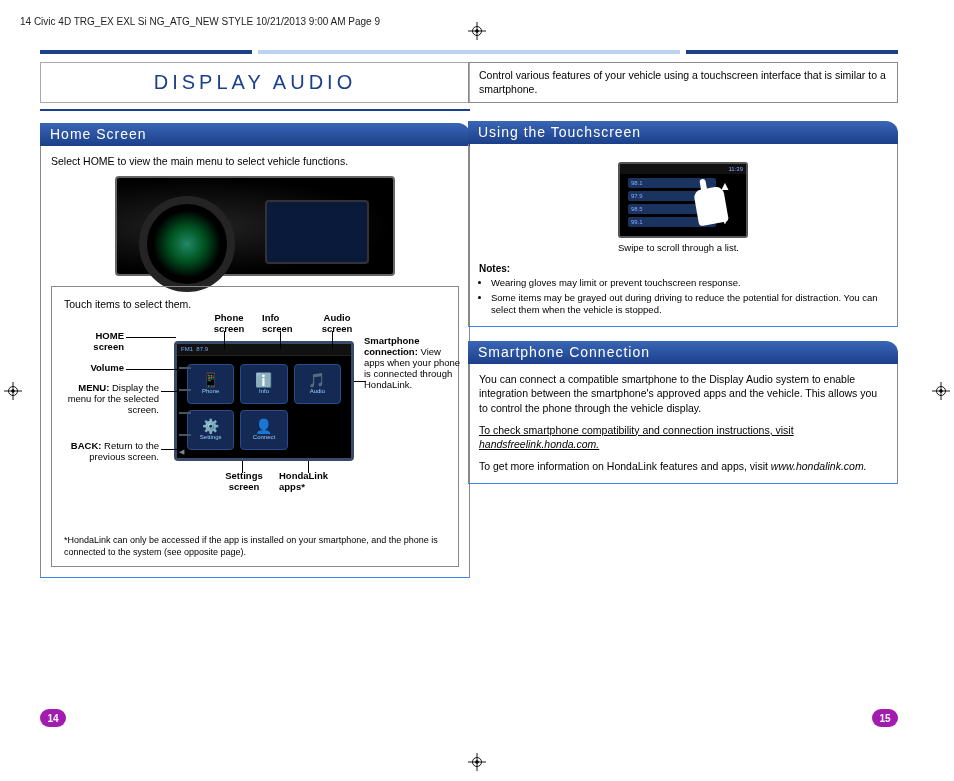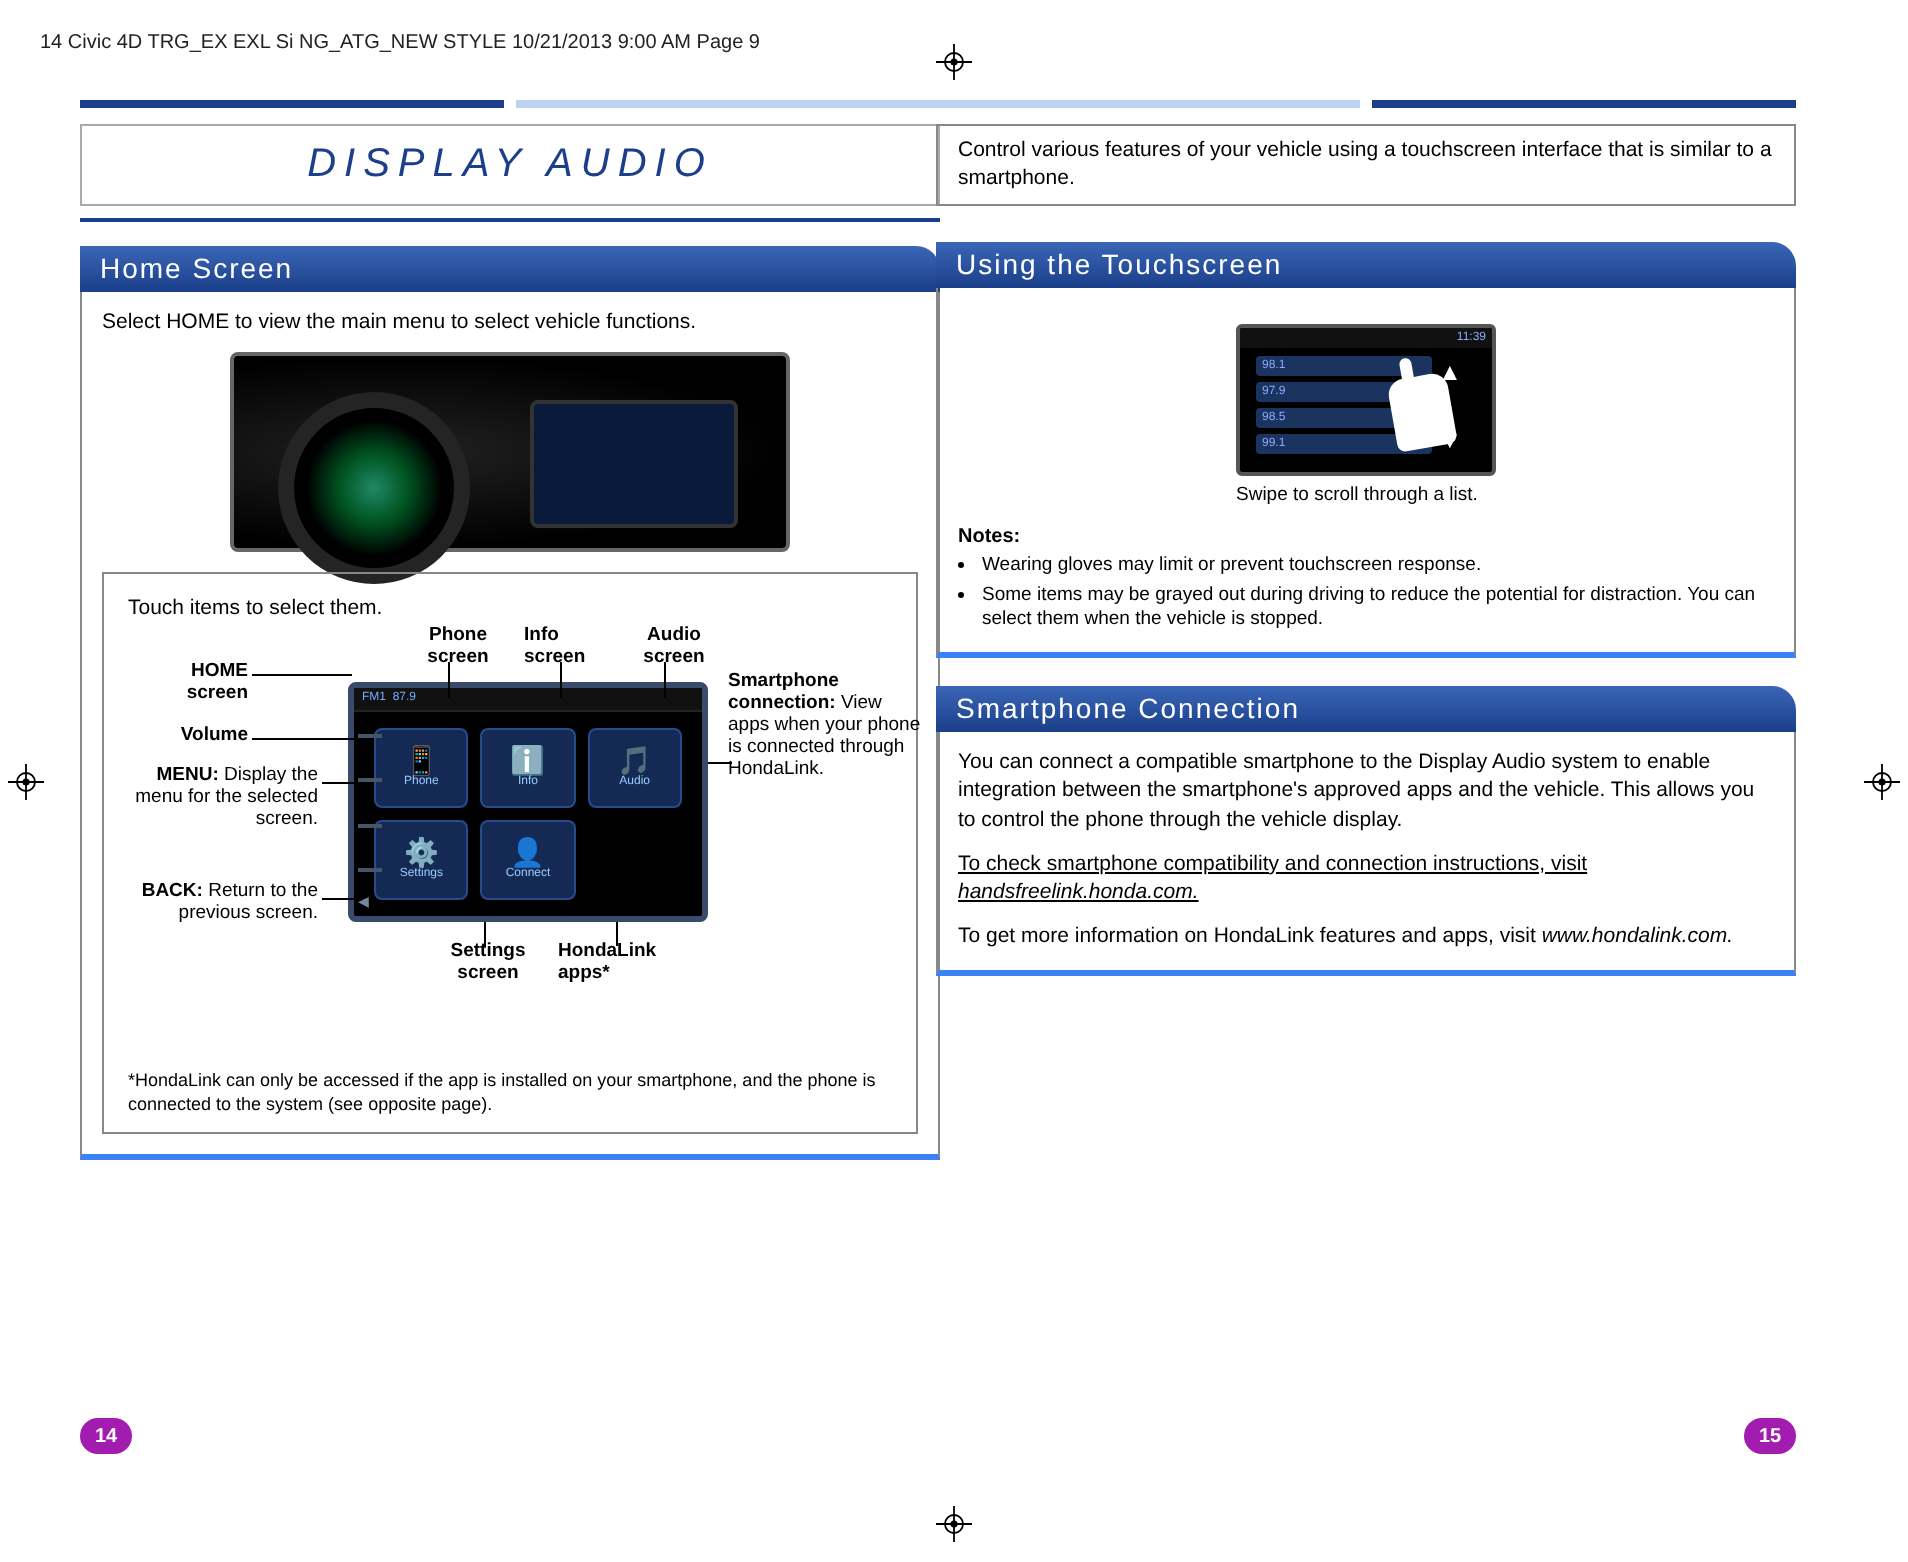--- a/index.html
+++ b/index.html
@@ -55,21 +55,20 @@
   .bar.dark  { flex: 1; }
   .bar.light { flex: 1; background: #bcd3ef; }
 
   .title-box {
     border: 1px solid #aaa;
     padding: 8px 12px;
     margin-bottom: 6px;
     text-align: center;
     position: relative;
     background: #fff;
-    font-style: italic;
   }
   .title-box .t {
     color: #1b3f8a;
     letter-spacing: 4px;
     font-size: 20px;
     font-weight: 400;
   }
   .title-rule {
     height: 2px; background: #1b3f8a; margin-bottom: 12px;
   }
@@ -80,21 +79,21 @@
     padding: 3px 10px 4px;
     font-size: 14px;
     letter-spacing: 1px;
     border-radius: 0 12px 0 0;
     font-weight: 300;
     font-stretch: condensed;
   }
   .section-body {
     border-left: 1px solid #888;
     border-right: 1px solid #888;
-    border-bottom: 3px solid #3b82f6;
+    border-bottom: 1px solid #3b82f6;
     padding: 8px 10px 10px;
     margin-bottom: 14px;
     font-size: 10.5px;
     line-height: 1.35;
   }
 
   .dash-photo {
     width: 280px; height: 100px;
     margin: 8px auto 10px;
     background: radial-gradient(ellipse at 30% 50%, #222 0%, #000 70%);

